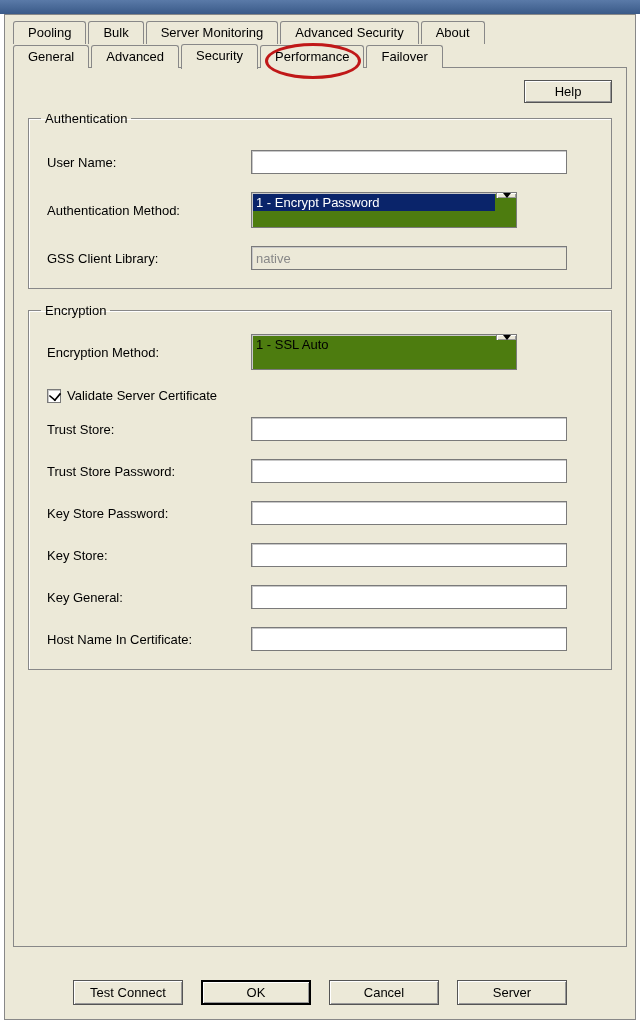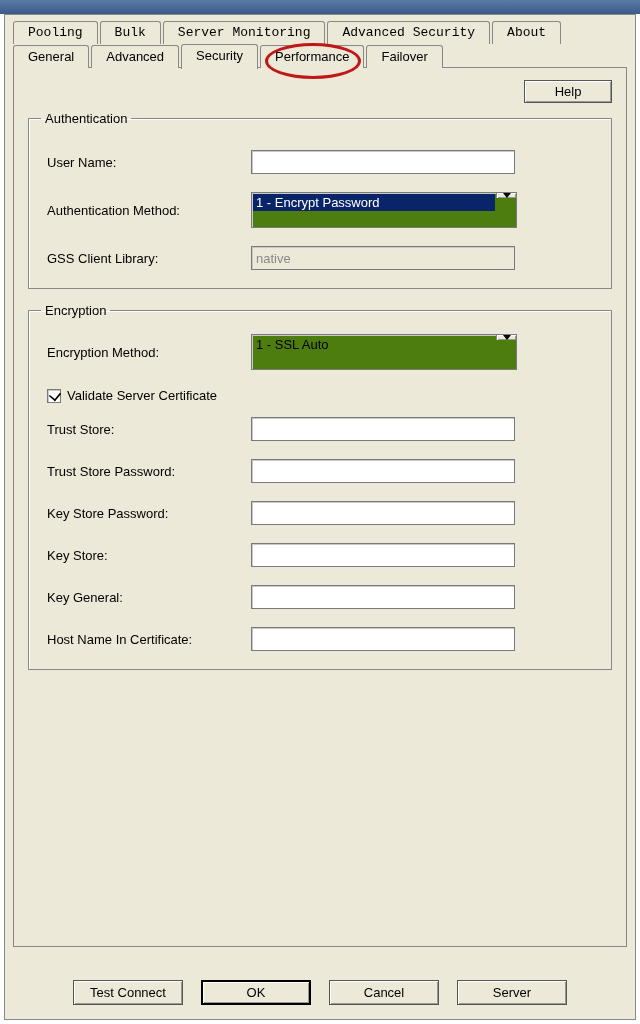--- a/index.html
+++ b/index.html
@@ -42,21 +42,21 @@
     border-bottom: none;
     border-top-left-radius: 3px;
     border-top-right-radius: 3px;
     background: #ece9d8;
     padding: 3px 14px 4px 14px;
     margin-right: 2px;
     font-size: 13px;
     cursor: default;
     position: relative;
   }
-  .tabrow.back .tab { z-index: 1; font-family: Liberation Mono, monospace; }
+  .tabrow.back .tab { z-index: 1; }
   .tabrow.front .tab { z-index: 3; }
   .tab.active {
     background: #ece9d8;
     z-index: 5;
     padding-bottom: 6px;
     margin-bottom: -1px;
   }
   .tabcontent {
     border: 1px solid #888;
     background: #ece9d8;
@@ -110,21 +110,21 @@
   }
   .formrow:last-child { margin-bottom: 6px; }
   .lbl {
     width: 204px;
     font-size: 13px;
   }
   .ctrl {
     flex: 0 0 auto;
   }
   input.text {
-    width: 264px;
+    width: 316px;
     height: 24px;
     border: 1px solid #7a7a7a;
     background: #fff;
     box-shadow: inset 1px 1px 0 #c8c8c8;
     font-family: Tahoma, Arial, sans-serif;
     font-size: 13px;
     padding: 2px 4px;
   }
   input.text.disabled {
     background: #ece9d8;

